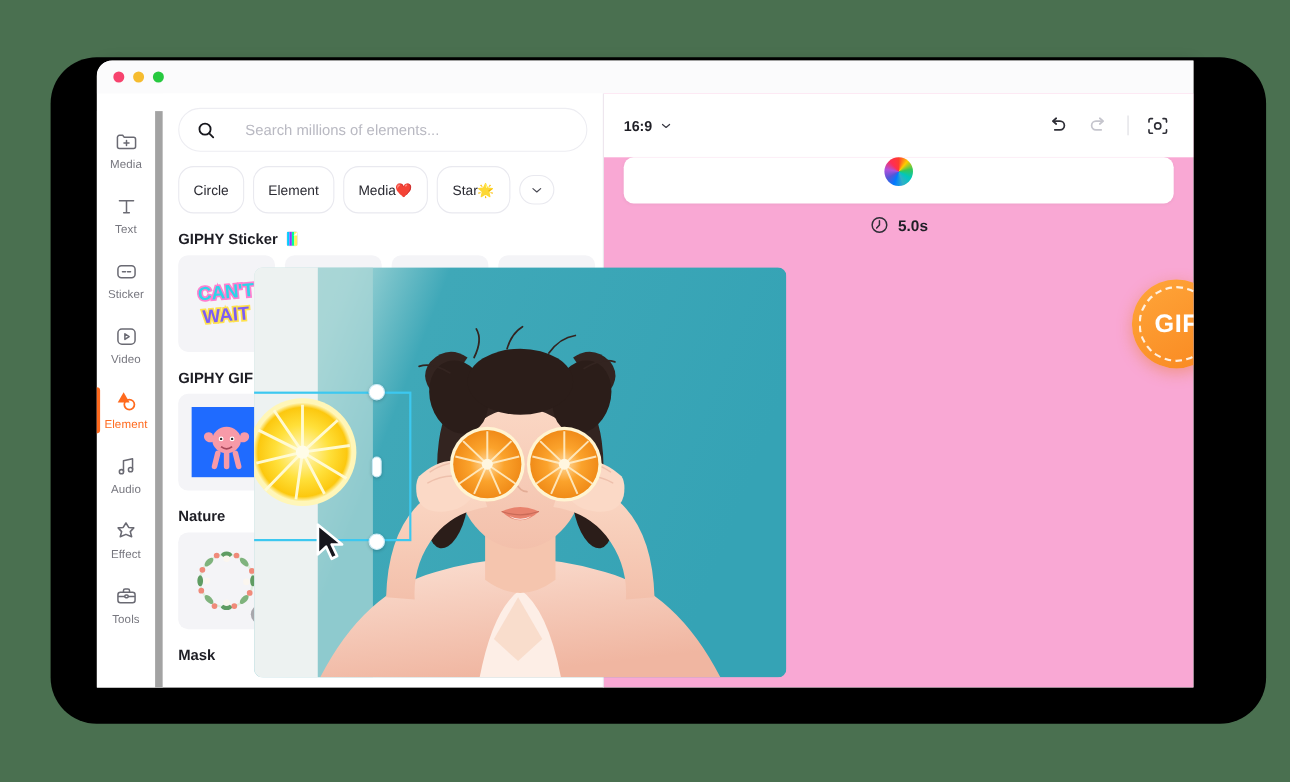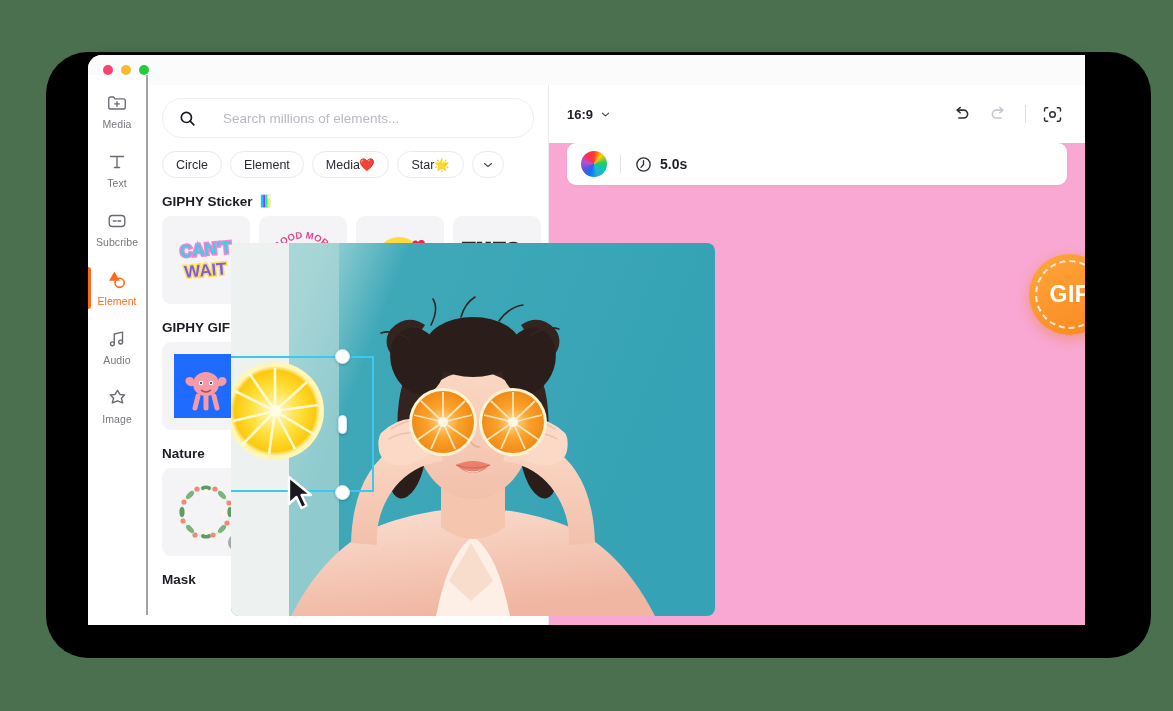--- a/index.html
+++ b/index.html
@@ -38,24 +38,24 @@
     display: flex; align-items: center; gap: 8px;
     padding-left: 15px;
   }
   .dot { width: 10px; height: 10px; border-radius: 50%; }
   .dot.red { background: #f7436e; }
   .dot.yellow { background: #f6bc2f; }
   .dot.green { background: #27c93f; }
 
   
   #rail {
-    position: absolute; left: 0; top: 20px;
+    position: absolute; left: 0; top: 46px;
     width: 60px; height: 540px;
     background: #ffffff;
-    border-right: 2px solid #a3a3a3;
+    border-right: 7px solid #a3a3a3;
     padding-top: 6px;
   }
   .rail-item {
     position: relative;
     height: 59px;
     display: flex; flex-direction: column;
     align-items: center; justify-content: center; gap: 3px;
     cursor: pointer;
   }
   .rail-item .rail-ico {
@@ -93,21 +93,21 @@
     border: 0; outline: 0; flex: 1; font-size: 13.5px;
     color: #2a2a30; font-family: "Liberation Sans", sans-serif;
     background: transparent;
   }
   #search-input::placeholder { color: #b9b9c2; }
 
   #chips {
     display: flex; gap: 8px; padding: 13px 14px 0 14px; align-items: center;
   }
   .chip {
-    height: 27px; border: 1px solid #e9e9ef; border-radius: 14px;
+    height: 43px; border: 1px solid #e9e9ef; border-radius: 14px;
     display: flex; align-items: center; justify-content: center;
     padding: 0 13px; font-size: 12.5px; color: #2b2b33;
     white-space: nowrap; cursor: pointer; background: #fff;
   }
   .chip-more {
     width: 32px; height: 27px; border: 1px solid #e9e9ef;
     border-radius: 14px; display: flex; align-items: center;
     justify-content: center; cursor: pointer; background: #fff;
   }
 
@@ -147,20 +147,21 @@
     font-size: 13px; font-weight: bold; color: #1f1f26; cursor: pointer;
   }
   #tool-right { margin-left: auto; display: flex; align-items: center; gap: 16px; }
   .tb-ico { cursor: pointer; display: flex; align-items: center; }
   .tb-sep { width: 1px; height: 18px; background: #dcdce2; }
 
   #prop-bar {
     margin: 0 18px; height: 42px; background: #fff; border-radius: 9px;
     display: flex; align-items: center; padding: 0 14px; gap: 13px;
     box-shadow: 0 1px 3px rgba(0,0,0,.04);
+    flex-direction: column;
   }
   #color-wheel {
     width: 26px; height: 26px; border-radius: 50%;
     background: conic-gradient(#ff3b30,#ffcc00,#34c759,#00c7be,#30b0c7,#007aff,#5856d6,#af52de,#ff2d55,#ff3b30);
     cursor: pointer; flex: none;
   }
   .pb-sep { width: 1px; height: 18px; background: #e3e3e8; }
   #duration {
     display: flex; align-items: center; gap: 7px;
     font-size: 14px; font-weight: bold; color: #1f1f26; cursor: pointer;
@@ -235,23 +236,32 @@
       <span class="rail-lbl">Text</span>
     </div>
 
     <div class="rail-item">
       <span class="rail-ico">
         <svg width="22" height="22" viewBox="0 0 24 24" fill="none" stroke="currentColor" stroke-width="1.5">
           <rect x="3.5" y="6" width="17" height="12" rx="3.5"></rect>
           <path d="M8 12h3M13 12h3" stroke-linecap="round"></path>
         </svg>
       </span>
-      <span class="rail-lbl">Subcribe</span>
-    </div>
-
+      <span class="rail-lbl">Sticker</span>
+    </div>
+
+    <div class="rail-item">
+      <span class="rail-ico">
+        <svg width="22" height="22" viewBox="0 0 24 24" fill="none" stroke="currentColor" stroke-width="1.5">
+          <rect x="3.5" y="4.5" width="17" height="15" rx="4"></rect>
+          <path d="M10.4 9.2l4.2 2.8-4.2 2.8z" stroke-linejoin="round"></path>
+        </svg>
+      </span>
+      <span class="rail-lbl">Video</span>
+    </div>
 
 
     <div class="rail-item active">
       <span class="rail-ico">
         <svg width="24" height="24" viewBox="0 0 24 24">
           <path d="M9.4 3.6l5.4 9.2H4z" fill="#ff6a1e"></path>
           <circle cx="14.6" cy="14.8" r="4.6" fill="none" stroke="#ff6a1e" stroke-width="1.6"></circle>
         </svg>
       </span>
       <span class="rail-lbl">Element</span>
@@ -267,23 +277,34 @@
       </span>
       <span class="rail-lbl">Audio</span>
     </div>
 
     <div class="rail-item">
       <span class="rail-ico">
         <svg width="23" height="23" viewBox="0 0 24 24" fill="none" stroke="currentColor" stroke-width="1.5" stroke-linejoin="round">
           <path d="M12 3.6l2.6 4.2 4.8.4-3.3 3.6 1.3 4.8L12 14.4 6.6 16.6l1.3-4.8L4.6 8.2l4.8-.4z"></path>
         </svg>
       </span>
-      <span class="rail-lbl">Image</span>
-    </div>
-
+      <span class="rail-lbl">Effect</span>
+    </div>
+
+    <div class="rail-item">
+      <span class="rail-ico">
+        <svg width="22" height="22" viewBox="0 0 24 24" fill="none" stroke="currentColor" stroke-width="1.5">
+          <rect x="3.5" y="8" width="17" height="10.5" rx="2.5"></rect>
+          <path d="M9 8V6.4a1.6 1.6 0 0 1 1.6-1.6h2.8A1.6 1.6 0 0 1 15 6.4V8" stroke-linecap="round"></path>
+          <path d="M3.5 12.2h17"></path>
+          <rect x="10.4" y="10.8" width="3.2" height="2.8" rx="1" fill="#fff"></rect>
+        </svg>
+      </span>
+      <span class="rail-lbl">Tools</span>
+    </div>
   </div>
 
   <div id="panel">
 
     <div id="search-row">
       <div id="search-box">
         <svg width="19" height="19" viewBox="0 0 24 24" fill="none" stroke="#17171d" stroke-width="2.1">
           <circle cx="10.6" cy="10.6" r="6.4"></circle>
           <path d="M15.4 15.4L20 20" stroke-linecap="round"></path>
         </svg>

